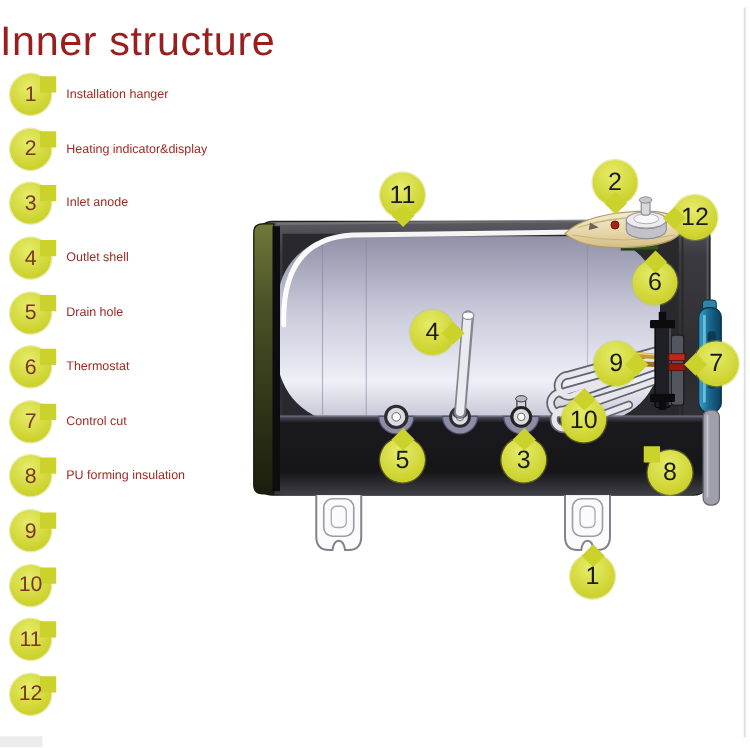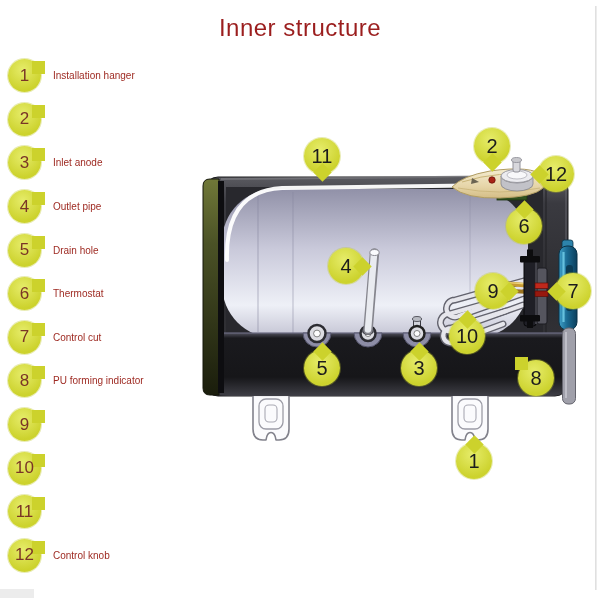--- a/index.html
+++ b/index.html
@@ -3,21 +3,21 @@
 <meta charset="utf-8">
 <style>
   html,body { margin:0; padding:0; background:#fff; }
   .page {
     position:relative; width:600px; height:598px; overflow:hidden;
     background: var(--bg, #ffffff);
     font-family: "Liberation Sans", sans-serif;
   }
   .title {
     position:absolute; top:14px; left:0; width:100%; margin:0;
-    text-align:center; font-size:24px; font-weight:400;
+    font-size:33px; font-weight:400;
     color: var(--title, #9b1e1e); letter-spacing:0.5px;
   }
   
   .legend { position:absolute; left:8px; top:54px; width:230px; }
   .legend-item { height:43.6px; display:flex; align-items:center; gap:12px; }
   .legend-item .label {
     color: var(--label, #9e2a22); font-size:10px; white-space:nowrap;
   }
   
   .badge {
@@ -54,36 +54,37 @@
           <span class="num">1</span>
         </span>
         <span class="label">Installation hanger</span>
       </div>
 
       <div class="legend-item">
         <span class="badge legend-badge">
           <span class="tail"></span>
           <span class="num">2</span>
         </span>
+        <span class="label">Heating indicator&amp;display</span>
       </div>
 
       <div class="legend-item">
         <span class="badge legend-badge">
           <span class="tail"></span>
           <span class="num">3</span>
         </span>
         <span class="label">Inlet anode</span>
       </div>
 
       <div class="legend-item">
         <span class="badge legend-badge">
           <span class="tail"></span>
           <span class="num">4</span>
         </span>
-        <span class="label">Outlet pipe</span>
+        <span class="label">Outlet shell</span>
       </div>
 
       <div class="legend-item">
         <span class="badge legend-badge">
           <span class="tail"></span>
           <span class="num">5</span>
         </span>
         <span class="label">Drain hole</span>
       </div>
 
@@ -101,21 +102,21 @@
           <span class="num">7</span>
         </span>
         <span class="label">Control cut</span>
       </div>
 
       <div class="legend-item">
         <span class="badge legend-badge">
           <span class="tail"></span>
           <span class="num">8</span>
         </span>
-        <span class="label">PU forming indicator</span>
+        <span class="label">PU forming insulation</span>
       </div>
 
       <div class="legend-item">
         <span class="badge legend-badge">
           <span class="tail"></span>
           <span class="num">9</span>
         </span>
       </div>
 
       <div class="legend-item">
@@ -130,21 +131,20 @@
           <span class="tail"></span>
           <span class="num">11</span>
         </span>
       </div>
 
       <div class="legend-item">
         <span class="badge legend-badge">
           <span class="tail"></span>
           <span class="num">12</span>
         </span>
-        <span class="label">Control knob</span>
       </div>
     </div>
 
   <svg class="illustration" width="600" height="598" viewBox="0 0 600 598">
     <defs>
       <linearGradient id="gShell" x1="0" y1="0" x2="0" y2="1">
         <stop offset="0" stop-color="#5a5a60"></stop>
           <stop offset=".12" stop-color="#3a3a40"></stop>
         <stop offset=".55" stop-color="#2c2c30"></stop>
           <stop offset="1" stop-color="#38383e"></stop>

